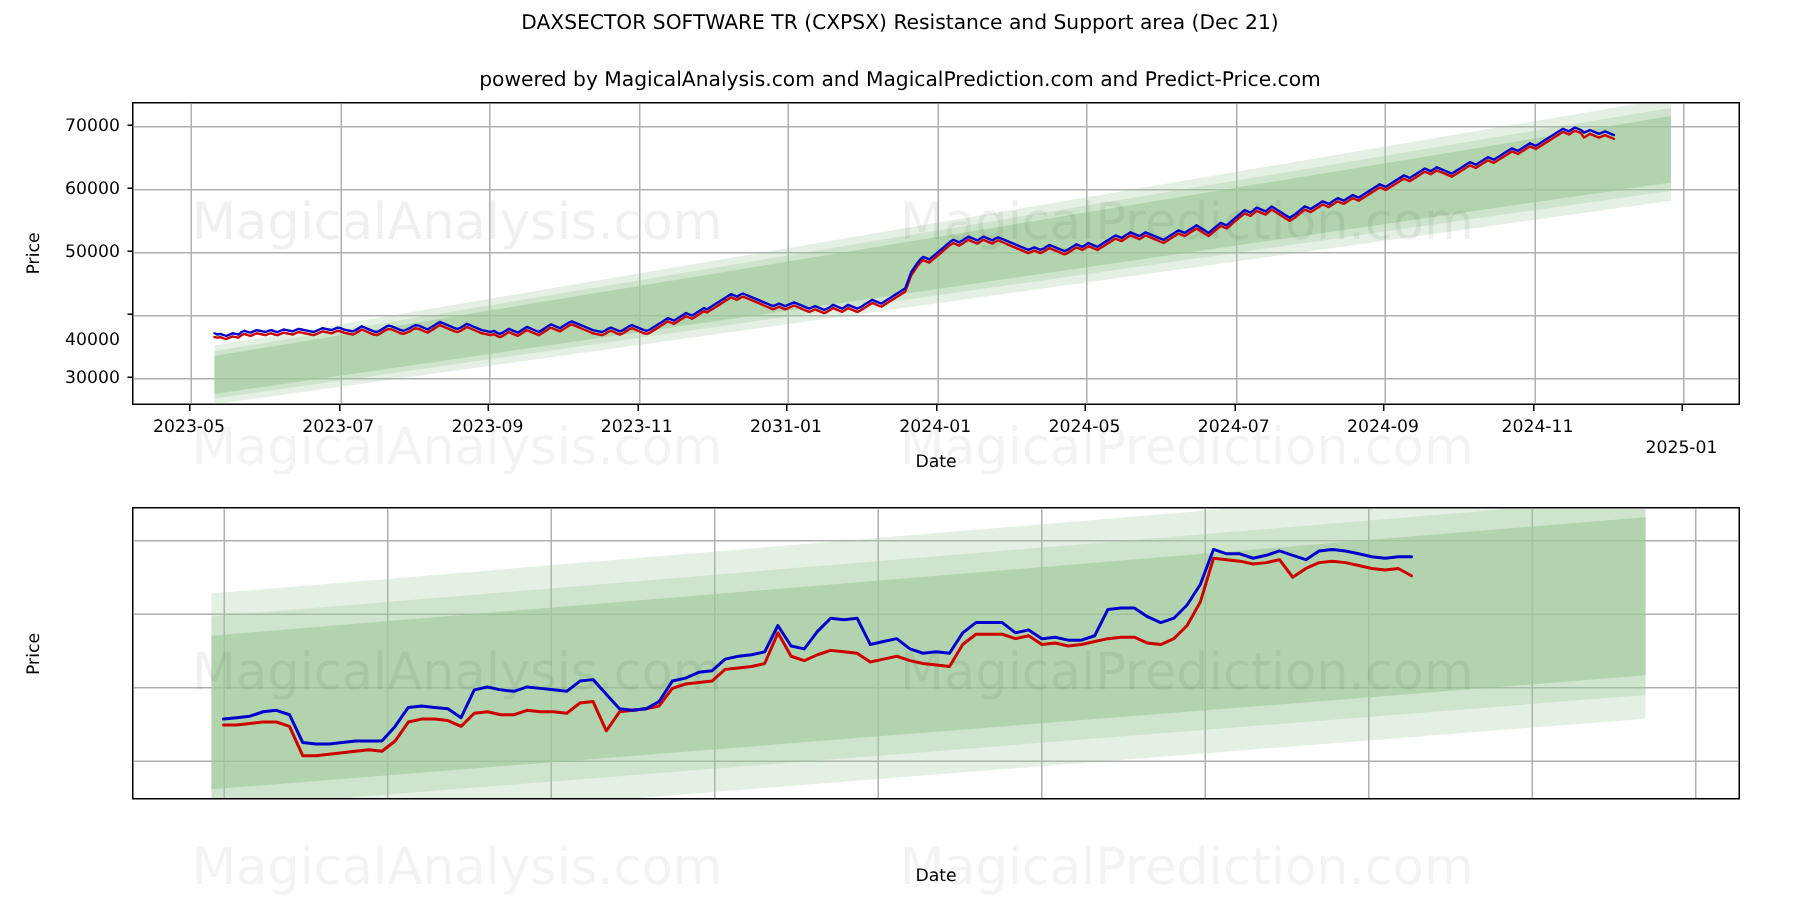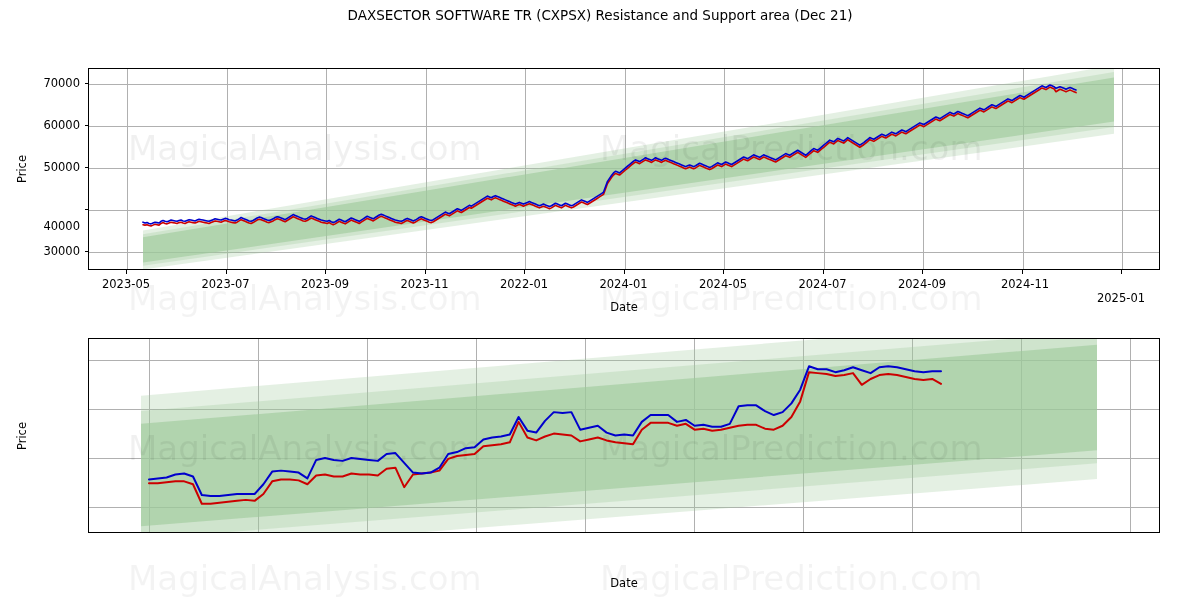--- a/index.html
+++ b/index.html
@@ -150,20 +150,21 @@
     top: 0;
     z-index: 3;
   }
 </style>
 </head>
 <body>
 
 <div id="figure">
 
   <div class="title-main">DAXSECTOR SOFTWARE TR (CXPSX) Resistance and Support area (Dec 21)</div>
+  <div class="title-sub">powered by MagicalAnalysis.com and MagicalPrediction.com and Predict-Price.com</div>
 
   <div class="panel" id="panel-top" style="left:0; top:0; width:1200px; height:320px;">
 
     <div class="watermark" style="left:128px; top:128px;">MagicalAnalysis.com</div>
     <div class="watermark" style="left:600px; top:128px;">MagicalPrediction.com</div>
     <div class="watermark light" style="left:128px; top:278px;">MagicalAnalysis.com</div>
     <div class="watermark light" style="left:600px; top:278px;">MagicalPrediction.com</div>
 
     <div class="plot-frame" id="plot-top" style="left:88px; top:68px; width:1072px; height:202px;">
         <div class="gridline-v" style="left: 38px;"></div>
@@ -196,21 +197,21 @@
     <div id="top-xticks">
         <div class="tick-mark-x" style="left: 126px; top: 270px;"></div>
         <div class="xtick-label" style="left: 126px; top: 277px;">2023-05</div>
         <div class="tick-mark-x" style="left: 225.5px; top: 270px;"></div>
         <div class="xtick-label" style="left: 225.5px; top: 277px;">2023-07</div>
         <div class="tick-mark-x" style="left: 325px; top: 270px;"></div>
         <div class="xtick-label" style="left: 325px; top: 277px;">2023-09</div>
         <div class="tick-mark-x" style="left: 424.5px; top: 270px;"></div>
         <div class="xtick-label" style="left: 424.5px; top: 277px;">2023-11</div>
         <div class="tick-mark-x" style="left: 524px; top: 270px;"></div>
-        <div class="xtick-label" style="left: 524px; top: 277px;">2022-01</div>
+        <div class="xtick-label" style="left: 524px; top: 277px;">2031-01</div>
         <div class="tick-mark-x" style="left: 623.5px; top: 270px;"></div>
         <div class="xtick-label" style="left: 623.5px; top: 277px;">2024-01</div>
         <div class="tick-mark-x" style="left: 723px; top: 270px;"></div>
         <div class="xtick-label" style="left: 723px; top: 277px;">2024-05</div>
         <div class="tick-mark-x" style="left: 822.5px; top: 270px;"></div>
         <div class="xtick-label" style="left: 822.5px; top: 277px;">2024-07</div>
         <div class="tick-mark-x" style="left: 922px; top: 270px;"></div>
         <div class="xtick-label" style="left: 922px; top: 277px;">2024-09</div>
         <div class="tick-mark-x" style="left: 1021.5px; top: 270px;"></div>
         <div class="xtick-label" style="left: 1025px; top: 277px;">2024-11</div>

